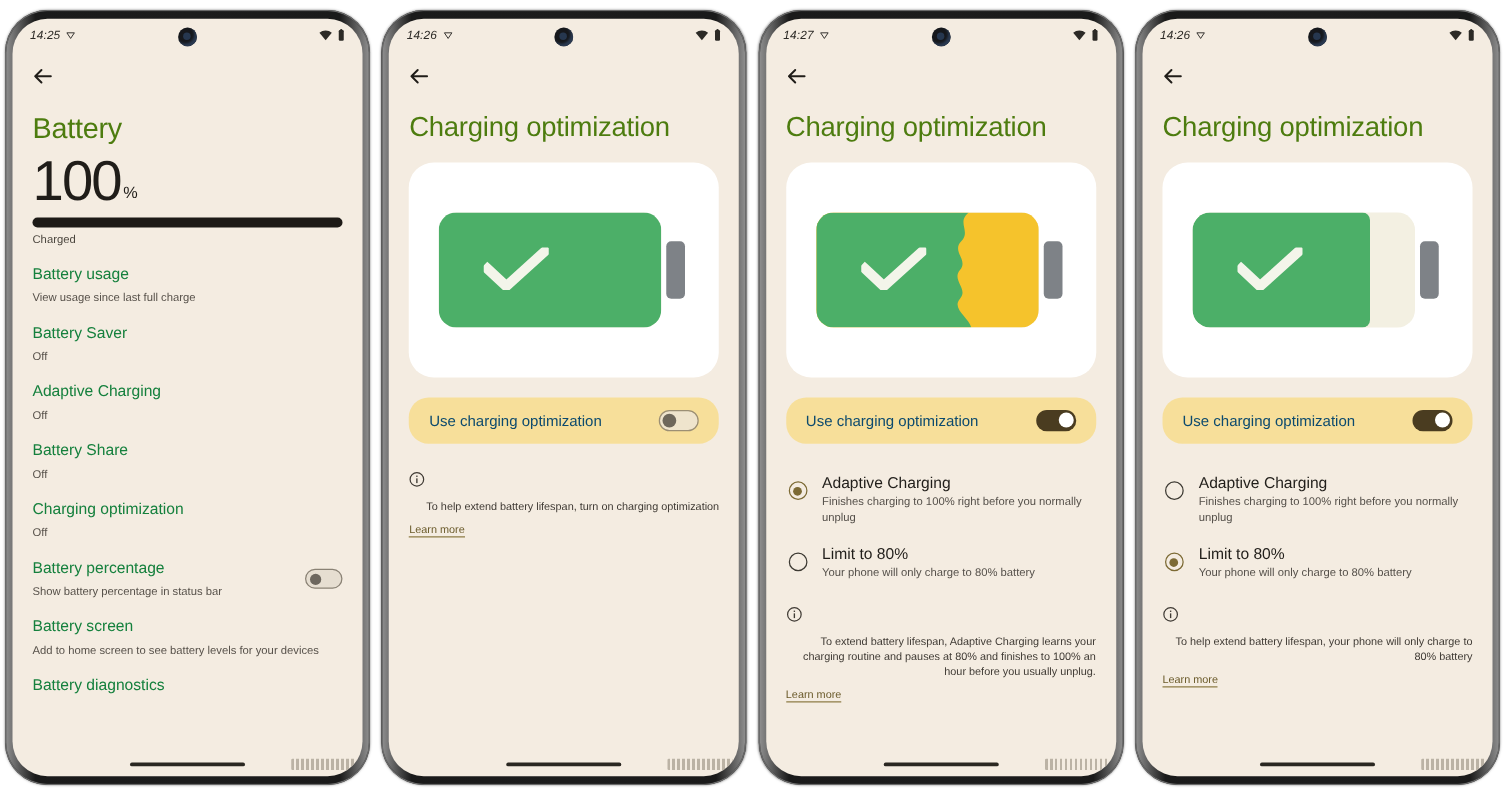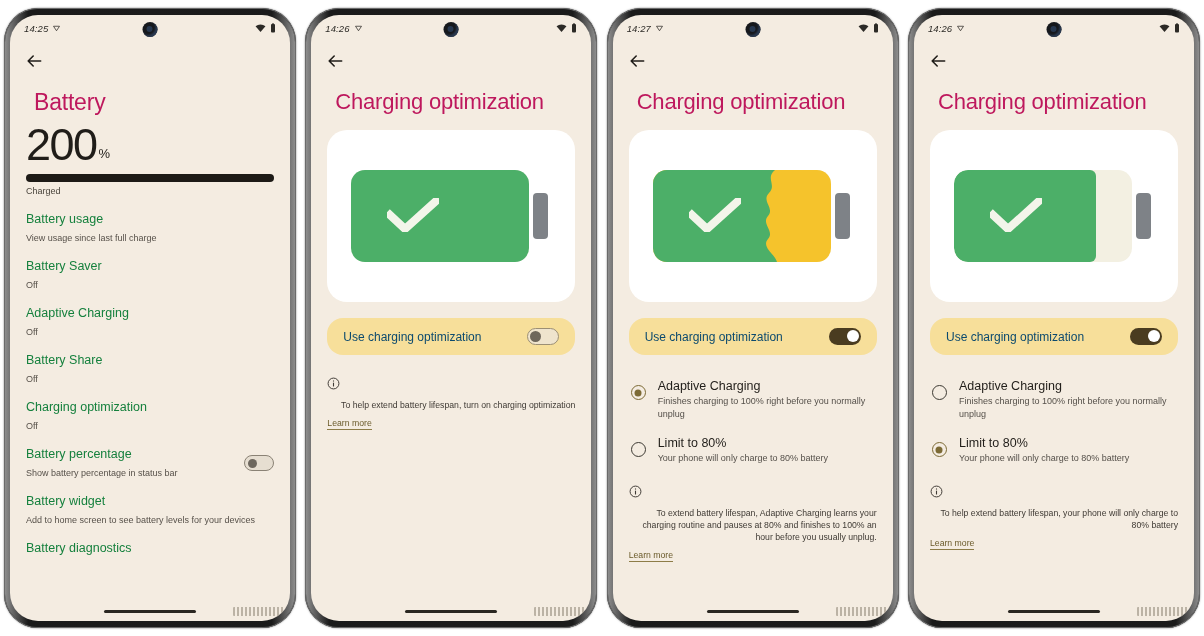--- a/index.html
+++ b/index.html
@@ -73,22 +73,22 @@
     border-radius:50%; background:#26374f;
   }
 
   
   .body { height: calc(100% - 26px); position: relative; display: flex; flex-direction: column; }
   .backrow { padding: 10px 14px 0 14px; }
   .backarrow { width: 20px; height: 20px; display:block; }
 
   .page-title {
     font-size: 22px;
-    color: #be185d;
-    padding: 18px 16px 0 24px;
+    color: #4d7c0f;
+    padding: 18px 16px 0 16px;
     font-weight: 400;
     letter-spacing: -.2px;
     white-space: nowrap;
   }
   .title-lg { font-size: 23px; }
 
   
   .pct-row { padding: 6px 16px 0 16px; display: flex; align-items: flex-end; }
   .pct-num { font-size: 45px; line-height: 46px; color: #201d19; font-weight: 400; letter-spacing: -1.5px; }
   .pct-sym { font-size: 13px; color: #201d19; margin-left: 2px; margin-bottom: 7px; }
@@ -241,21 +241,21 @@
       <div class="body">
         <div class="backrow">
           <svg class="backarrow" viewBox="0 0 24 24">
             <path d="M20 12H5M11 6l-6 6 6 6" fill="none" stroke="#201d19" stroke-width="1.9" stroke-linecap="round" stroke-linejoin="round"></path>
           </svg>
         </div>
 
         <div class="page-title title-lg">Battery</div>
 
         <div class="pct-row">
-          <span class="pct-num">200</span>
+          <span class="pct-num">100</span>
           <span class="pct-sym">%</span>
         </div>
         <div class="bar-wrap">
           <div class="bar"></div>
         </div>
         <div class="bar-label">Charged</div>
 
         <div class="list">
 
           <div class="row">
@@ -298,21 +298,21 @@
               <div class="row-title">Battery percentage</div>
               <div class="row-sub">Show battery percentage in status bar</div>
             </div>
             <div class="switch off">
                 <span class="knob"></span>
               </div>
           </div>
 
           <div class="row">
             <div class="row-txt">
-              <div class="row-title">Battery widget</div>
+              <div class="row-title">Battery screen</div>
               <div class="row-sub">Add to home screen to see battery levels for your devices</div>
             </div>
           </div>
 
           <div class="row">
             <div class="row-txt">
               <div class="row-title">Battery diagnostics</div>
             </div>
           </div>
 

